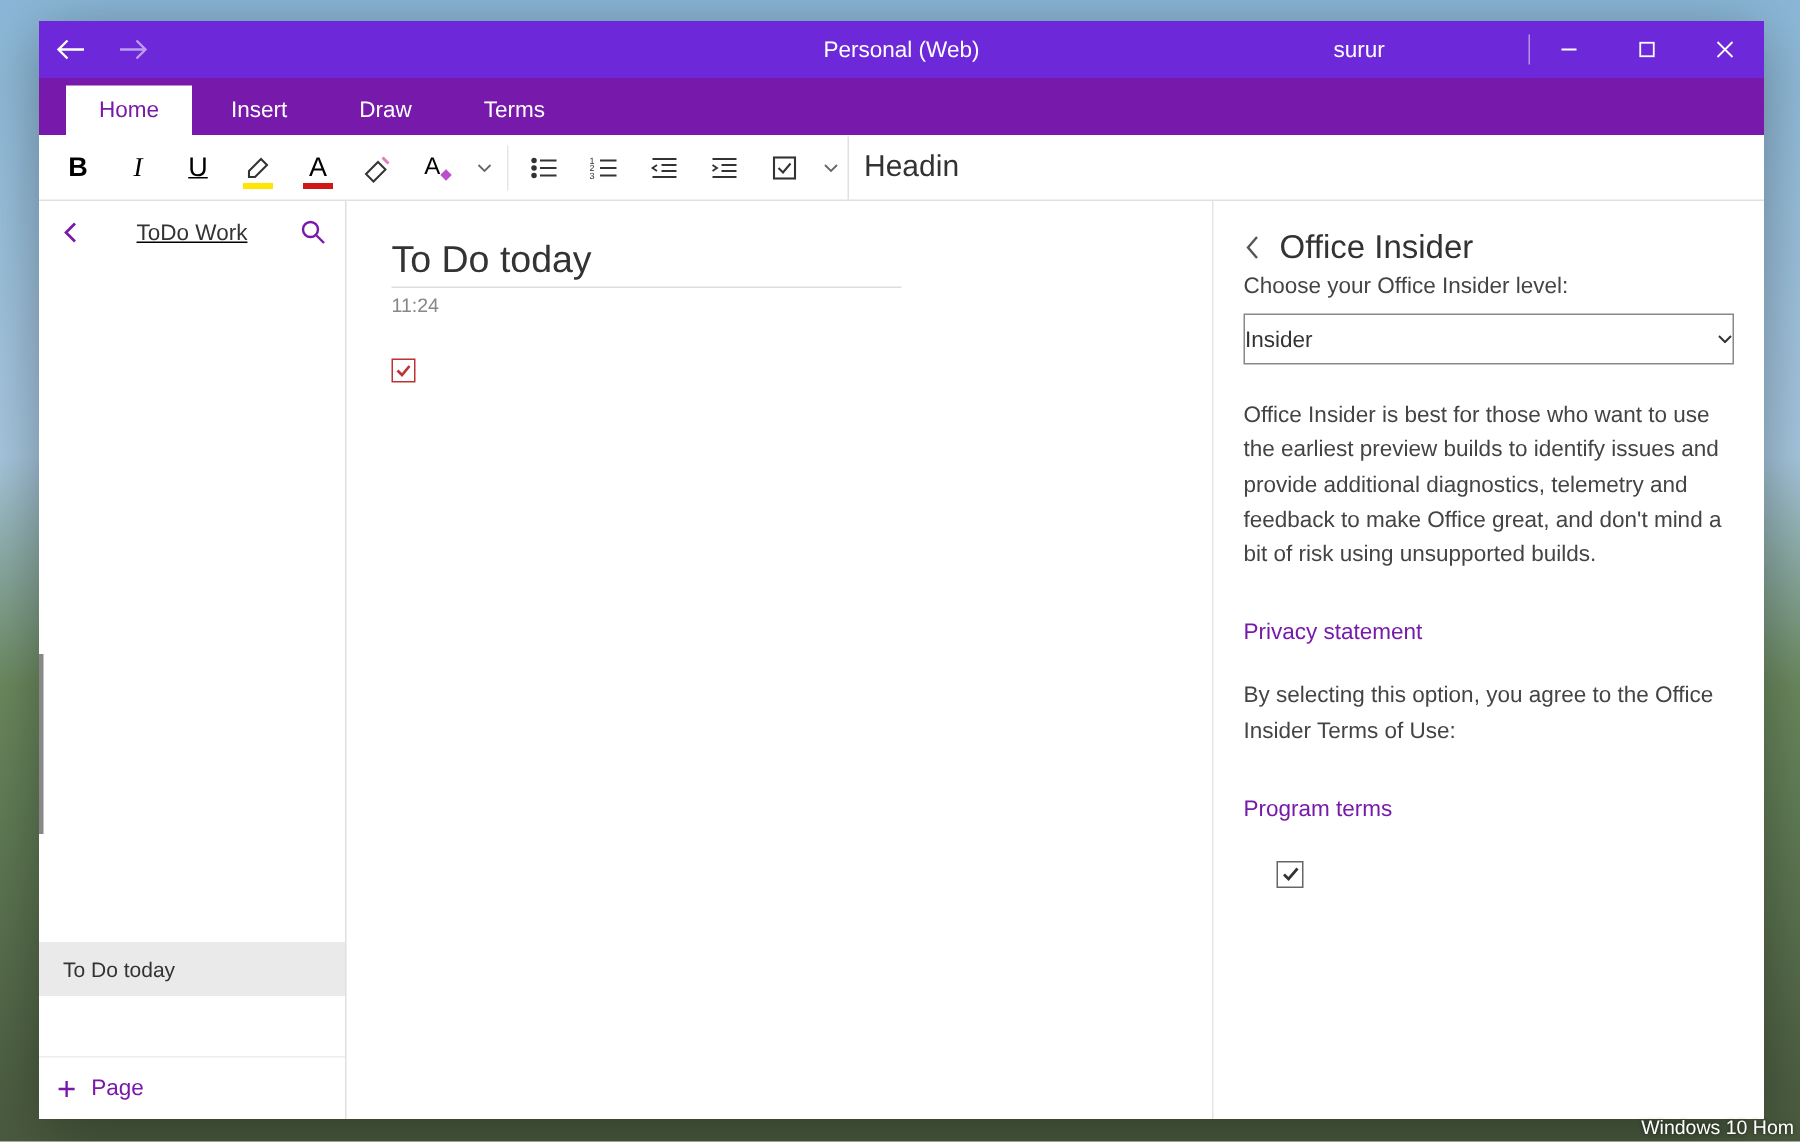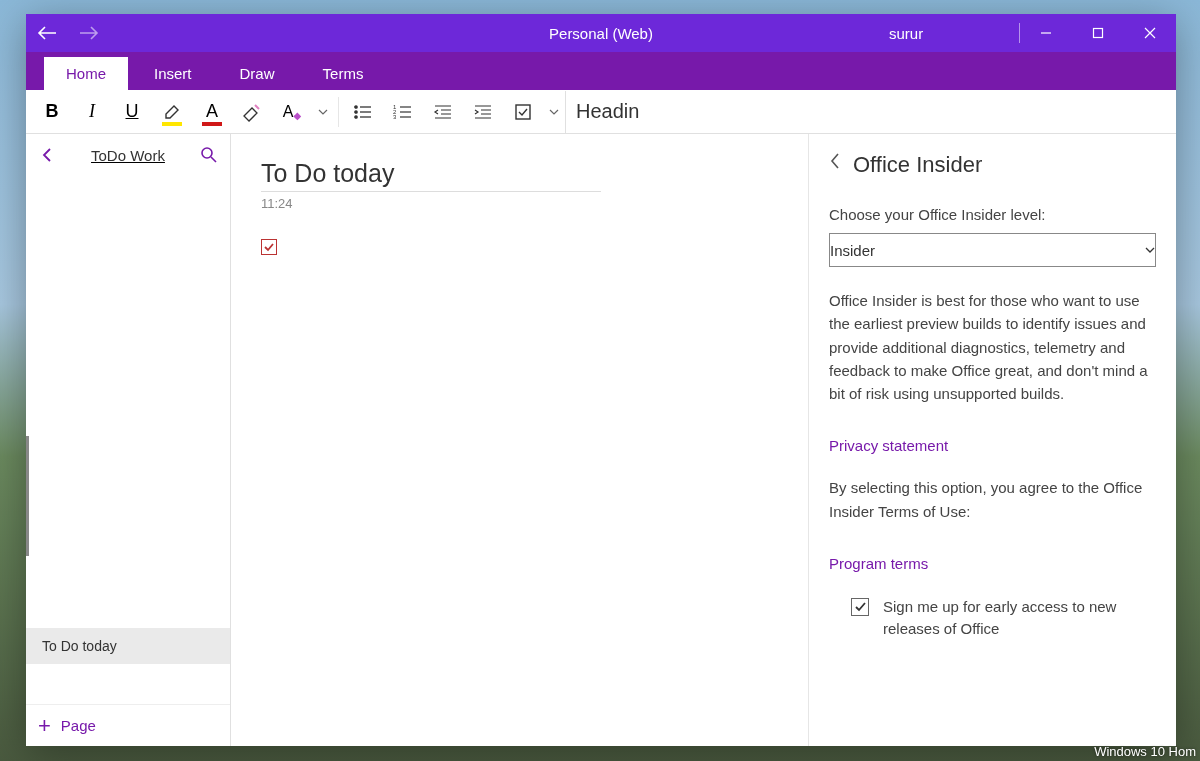--- a/index.html
+++ b/index.html
@@ -86,21 +86,21 @@
 .note-check .cb { width:16px; height:16px; border:1px solid #b33; display:inline-flex; align-items:center; justify-content:center; color:#b33; font-size:12px; }
 
 .rightpanel {
   width: 368px;
   border-left:1px solid #e6e6e6;
   padding: 18px 20px 18px 20px;
   display:flex; flex-direction:column;
   font-size:15px; color:#333;
   overflow:hidden;
 }
-.rp-head { display:flex; align-items:flex-start; gap:12px; margin-bottom:28px; }
+.rp-head { display:flex; align-items:center; gap:12px; margin-bottom:4px; }
 .rp-back { color:#555; }
 .rp-title { font-size:22px; color:#333; font-weight:400; }
 .rp-label { margin-bottom:10px; color:#444; }
 .rp-select { width:100%; height:34px; border:1px solid #888; padding:0 0; font-size:15px; background:#fff; display:flex; align-items:center; justify-content:space-between; }
 .rp-para { margin-top:22px; line-height:1.55; color:#444; }
 .rp-link { margin-top:32px; color:#7719aa; font-size:15px; }
 .rp-chk { margin-top:24px; display:flex; gap:14px; align-items:flex-start; padding-left:22px;}
 .rp-chk .box { width:18px; height:18px; border:1px solid #666; display:flex; align-items:center; justify-content:center; font-size:13px; color:#333; flex-shrink:0; margin-top:2px;}
 .rp-chk .txt { line-height:1.5; color:#444; }
 
@@ -291,20 +291,19 @@
       <div class="rp-para">Office Insider is best for those who want to use the earliest preview builds to identify issues and provide additional diagnostics, telemetry and feedback to make Office great, and don't mind a bit of risk using unsupported builds.</div>
       <div class="rp-link">Privacy statement</div>
       <div class="rp-para">By selecting this option, you agree to the Office Insider Terms of Use:</div>
       <div class="rp-link">Program terms</div>
       <div class="rp-chk">
         <div class="box">
           <svg width="13" height="13" fill="none" stroke="#333" stroke-width="1.8">
               <path d="M2 7 L5 10 L11 3"></path>
             </svg>
         </div>
-        <div class="txt">Sign me up for early access to new releases of Office</div>
       </div>
     </div>
 
   </div>
 </div>
 
 <div class="watermark">Windows 10 Hom</div>
 
 </body></html>

